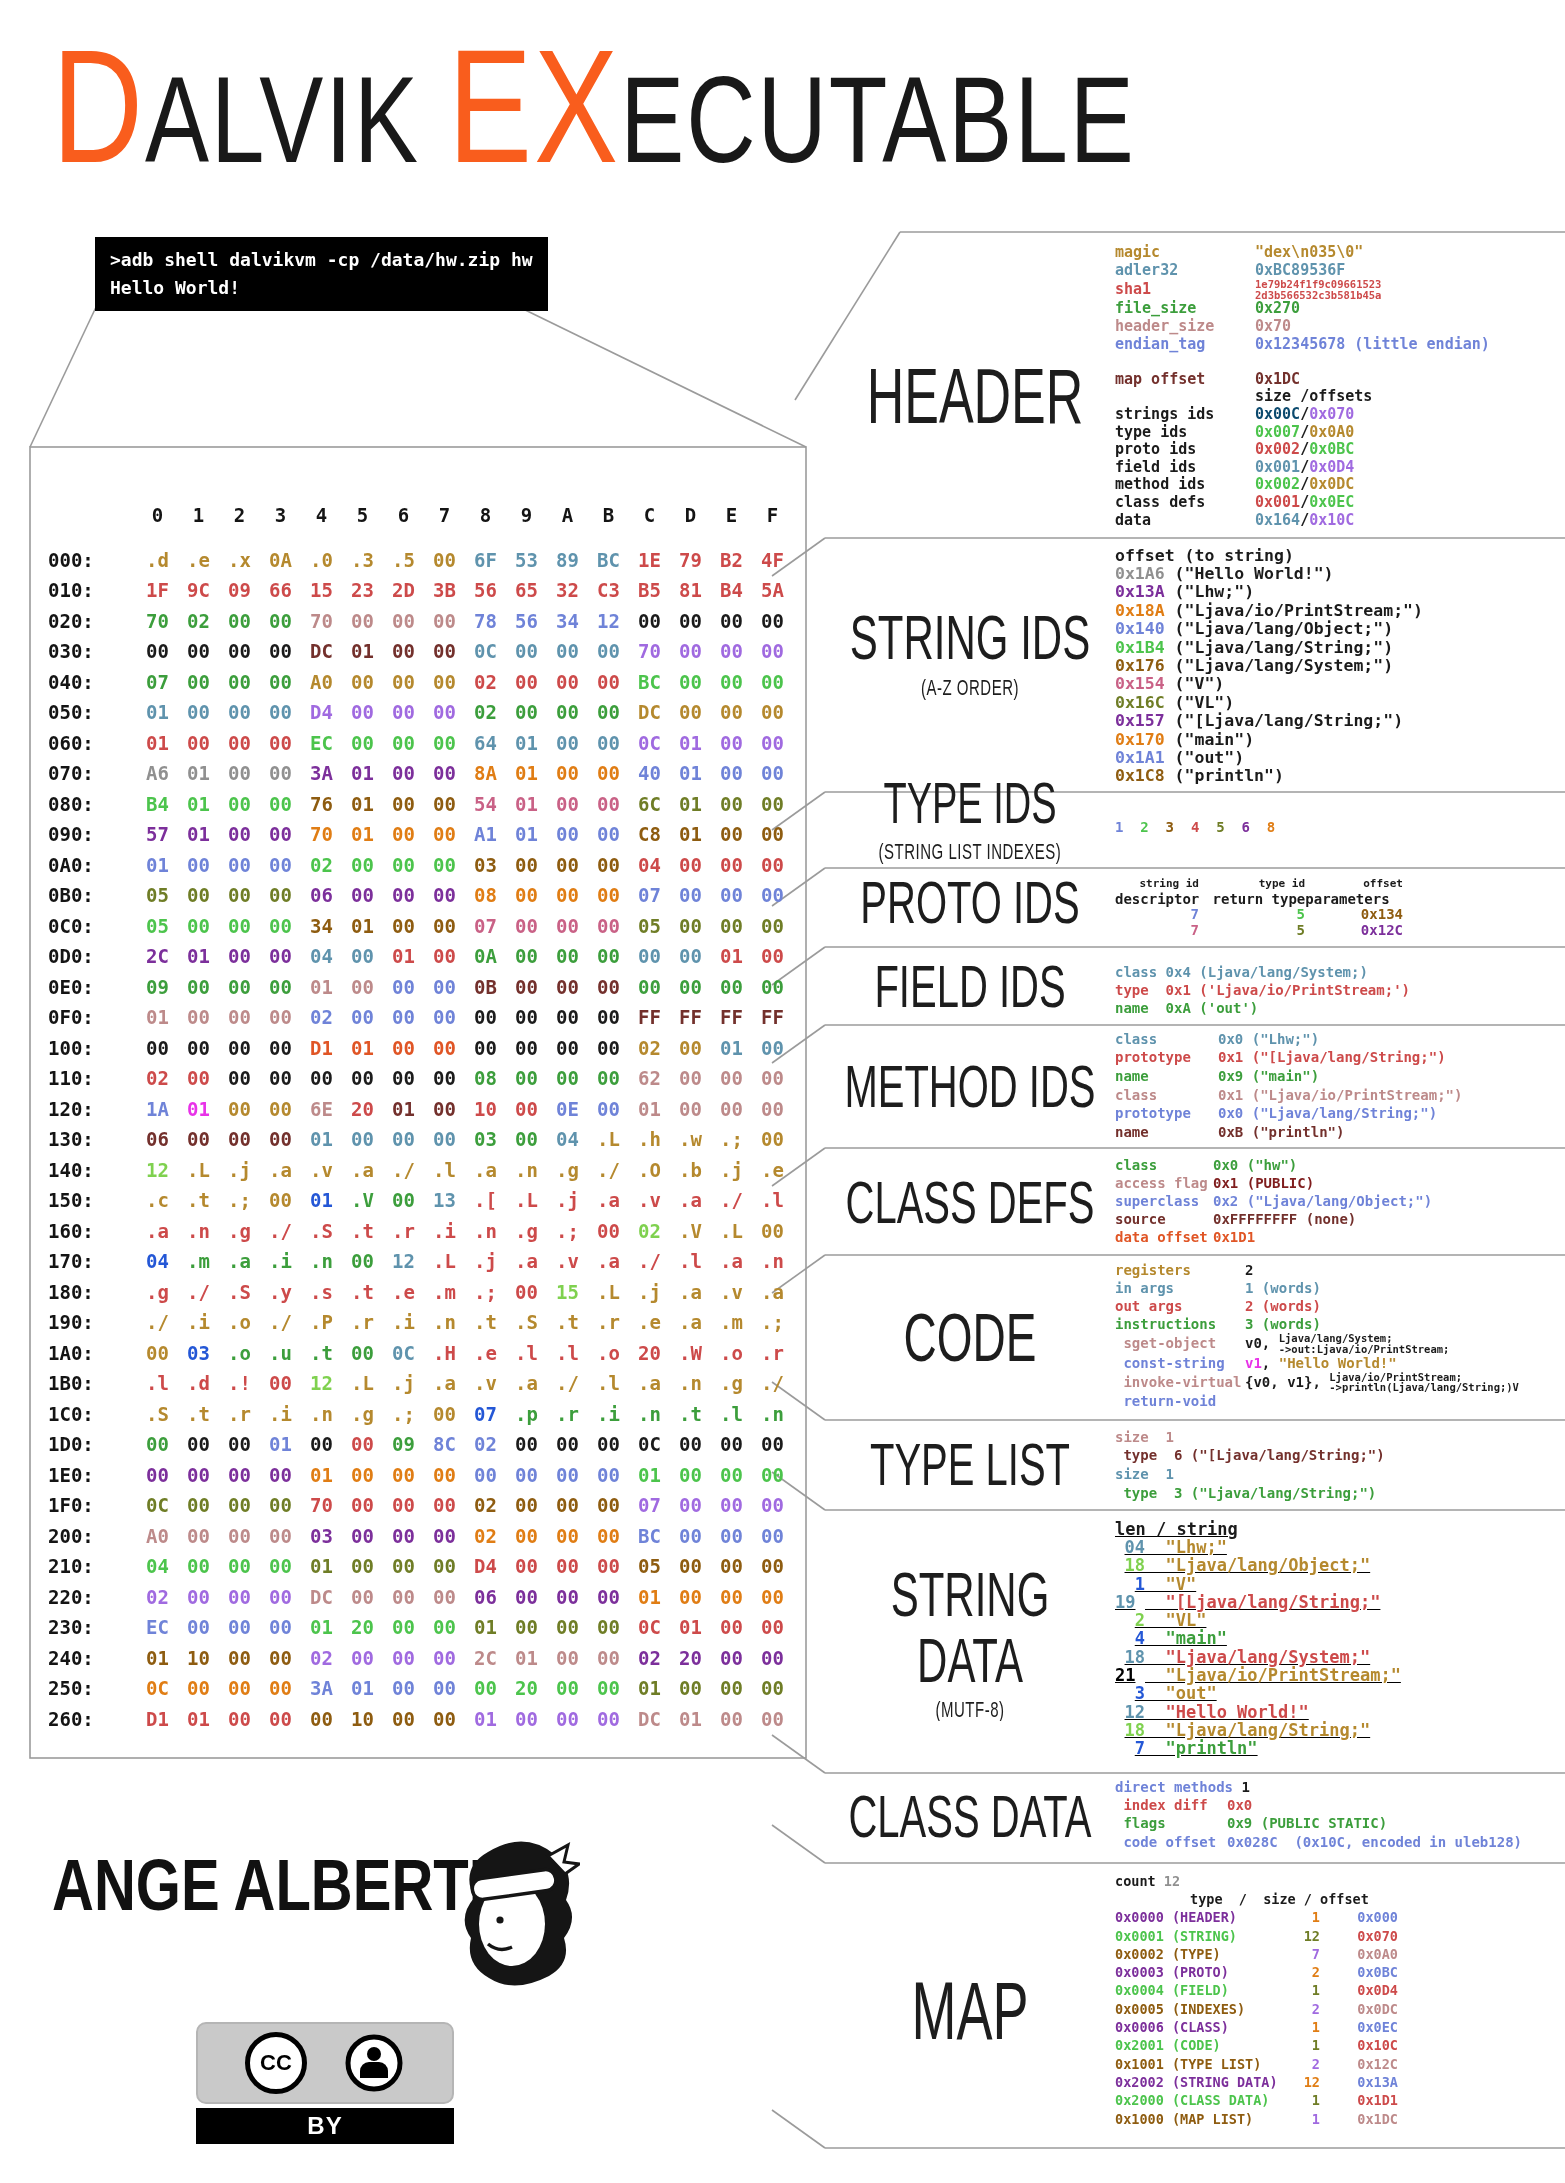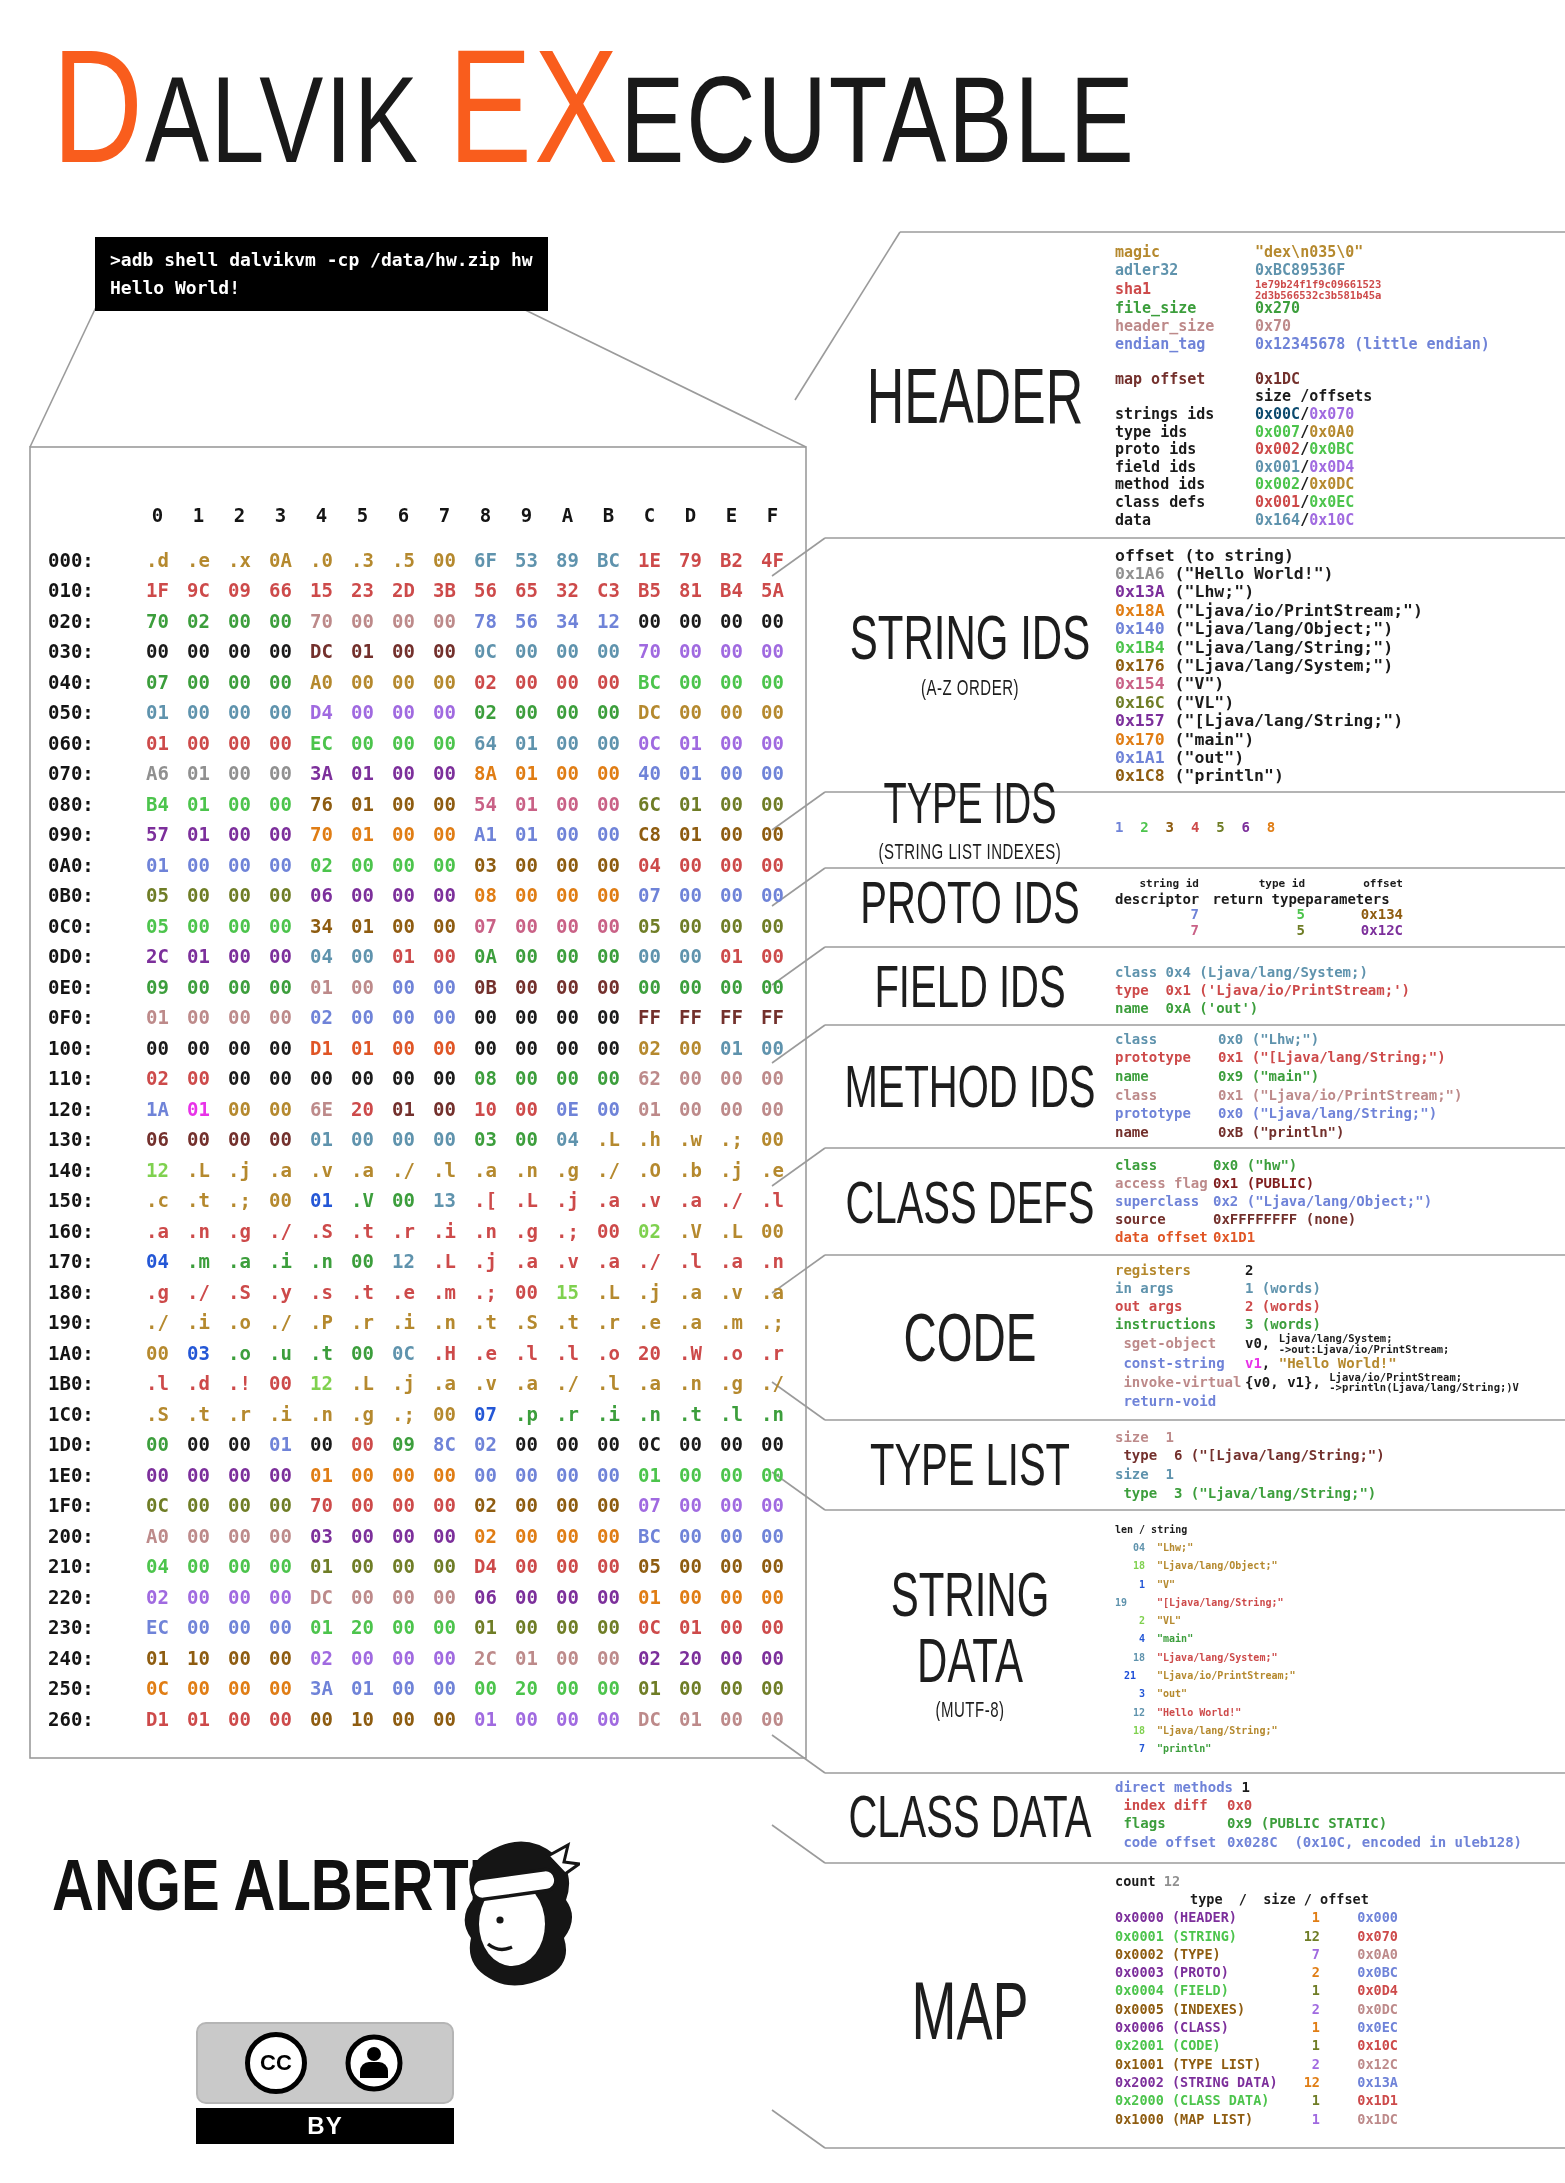--- a/index.html
+++ b/index.html
@@ -427,21 +427,21 @@
         </div>
         <div class="cline">
           <span style="color: rgb(95, 147, 173);">size  1</span>
         </div>
         <div class="cline">
           <span style="color: rgb(60, 158, 60);"> type  3 ("Ljava/lang/String;")</span>
         </div>
       </div>
       <div class="sec-label" style="top: 1562px; left: 780px; font-size: 42px;"><div>STRING
 DATA</div><div class="sec-sub">(MUTF-8)</div></div>
-      <div class="sec-content" style="top: 1520px; font-size: 10px; --pitch: 18.3px;">
+      <div class="sec-content" style="top: 1520px; font-size: 17px; text-decoration: underline; --pitch: 18.3px;">
         <div class="cline">
           <span style="color: rgb(27, 27, 27);">len / string</span>
         </div>
         <div class="cline">
           <span style="color: rgb(95, 147, 173); display: inline-block; min-width: 30px; text-align: right;">04</span>
           <span style="color: rgb(181, 137, 46);">  "Lhw;"</span>
         </div>
         <div class="cline">
           <span style="color: rgb(127, 209, 79); display: inline-block; min-width: 30px; text-align: right;">18</span>
           <span style="color: rgb(181, 137, 46);">  "Ljava/lang/Object;"</span>
@@ -460,21 +460,21 @@
         </div>
         <div class="cline">
           <span style="color: rgb(36, 87, 214); display: inline-block; min-width: 30px; text-align: right;">4</span>
           <span style="color: rgb(60, 158, 60);">  "main"</span>
         </div>
         <div class="cline">
           <span style="color: rgb(95, 147, 173); display: inline-block; min-width: 30px; text-align: right;">18</span>
           <span style="color: rgb(205, 74, 74);">  "Ljava/lang/System;"</span>
         </div>
         <div class="cline">
-          <span style="color: #1d4ed8; display: inline-block; min-width: 30px; text-align: center;">21</span>
+          <span style="color: #000000; display: inline-block; min-width: 30px; text-align: left;">21</span>
           <span style="color: rgb(181, 137, 46);">  "Ljava/io/PrintStream;"</span>
         </div>
         <div class="cline">
           <span style="color: rgb(36, 87, 214); display: inline-block; min-width: 30px; text-align: right;">3</span>
           <span style="color: rgb(181, 137, 46);">  "out"</span>
         </div>
         <div class="cline">
           <span style="color: rgb(95, 147, 173); display: inline-block; min-width: 30px; text-align: right;">12</span>
           <span style="color: rgb(205, 74, 74);">  "Hello World!"</span>
         </div>

